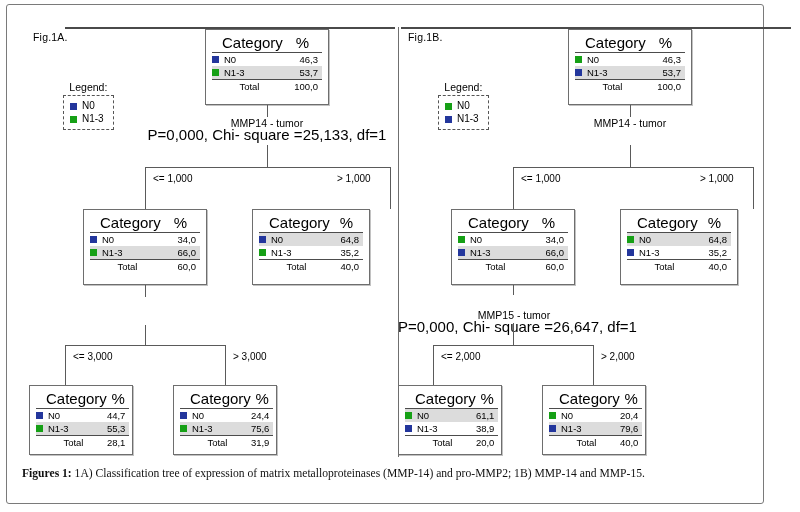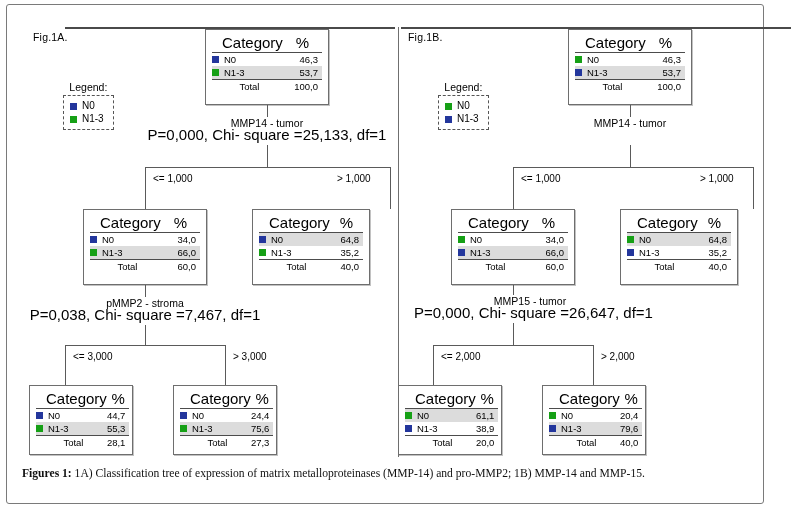--- a/index.html
+++ b/index.html
@@ -202,24 +202,20 @@
         </tr>
         <tr class="total">
           <td class="c-cat total-lbl">Total</td>
           <td class="c-pct">40,0</td>
         </tr>
       </tbody>
         </table>
     </div>
 
     <div class="ln-v" style="left:138px;top:280px;height:12px;"></div>
-    <div class="split" style="left:18px;top:292px;width:240px;">
-      <div class="var">pMMP2 - stroma</div>
-      <div class="stat">P=0,038, Chi- square =7,467, df=1</div>
-    </div>
     <div class="ln-v" style="left:138px;top:320px;height:20px;"></div>
     <div class="ln-h" style="left:58px;top:340px;width:160px;"></div>
     <div class="ln-v" style="left:58px;top:340px;height:40px;"></div>
     <div class="ln-v" style="left:218px;top:340px;height:40px;"></div>
     <div class="edge-label" style="left:66px;top:346px;">&lt;= 3,000</div>
     <div class="edge-label" style="left:226px;top:346px;">&gt; 3,000</div>
 
     <div class="node" style="left:22px;top:380px;width:104px;height:70px;">
       <table>
         <tbody>
@@ -273,21 +269,21 @@
           <td class="c-cat">
                 <span class="cat-cell">
                   <span class="swatch" style="background:#16a016"></span>
                   <span>N1-3</span>
                 </span>
               </td>
           <td class="c-pct">75,6</td>
         </tr>
         <tr class="total">
           <td class="c-cat total-lbl">Total</td>
-          <td class="c-pct">27,3</td>
+          <td class="c-pct">31,9</td>
         </tr>
       </tbody>
         </table>
     </div>
   </div>
 
   <div class="panel panel-b">
     <div class="fig-label" style="left:10px;top:26px;">Fig.1B.</div>
 
     <div class="legend" style="left:40px;top:44px;">
@@ -408,21 +404,21 @@
         </tr>
         <tr class="total">
           <td class="c-cat total-lbl">Total</td>
           <td class="c-pct">40,0</td>
         </tr>
       </tbody>
         </table>
     </div>
 
     <div class="ln-v" style="left:115px;top:280px;height:10px;"></div>
-    <div class="split" style="left:0px;top:290px;width:232px;margin-left:16px;">
+    <div class="split" style="left:0px;top:304px;width:232px;">
       <div class="var">MMP15 - tumor</div>
       <div class="stat">P=0,000, Chi- square =26,647, df=1</div>
     </div>
     <div class="ln-v" style="left:115px;top:318px;height:22px;"></div>
     <div class="ln-h" style="left:35px;top:340px;width:160px;"></div>
     <div class="ln-v" style="left:35px;top:340px;height:40px;"></div>
     <div class="ln-v" style="left:195px;top:340px;height:40px;"></div>
     <div class="edge-label" style="left:43px;top:346px;">&lt;= 2,000</div>
     <div class="edge-label" style="left:203px;top:346px;">&gt; 2,000</div>
 

